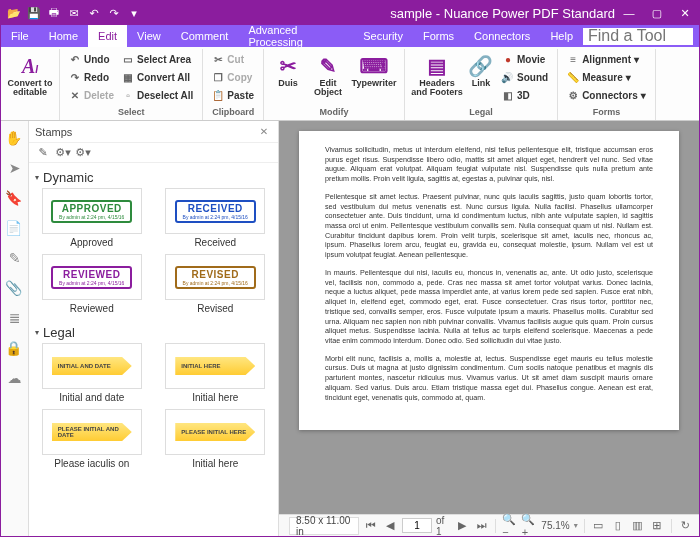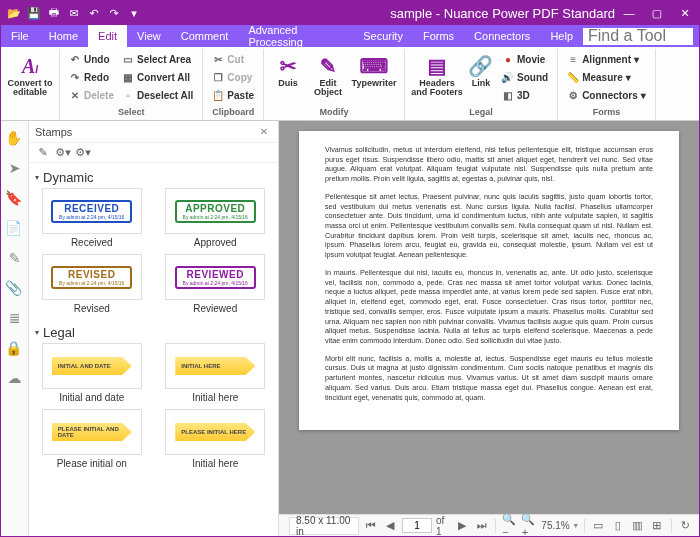--- a/index.html
+++ b/index.html
@@ -267,41 +267,41 @@
         <span class="pt">✎</span>
         <span class="pt">⚙▾</span>
         <span class="pt">⚙▾</span>
       </div>
       <div class="panel-body">
 
         <div class="cat-head">Dynamic</div>
         <div class="stamp-grid" id="grid-dynamic">
             <div class="stamp-cell">
               <div class="stamp-box">
+                <div class="stamp-inner" style="color:#2e8b3d;border-color:#2e8b3d">APPROVED<span class="sub">By admin at 2:24 pm, 4/15/16</span></div>
+              </div>
+              <div class="stamp-label">Approved</div>
+            </div>
+            <div class="stamp-cell">
+              <div class="stamp-box">
                 <div class="stamp-inner" style="color:#1e4fc2;border-color:#1e4fc2">RECEIVED<span class="sub">By admin at 2:24 pm, 4/15/16</span></div>
               </div>
               <div class="stamp-label">Received</div>
             </div>
             <div class="stamp-cell">
               <div class="stamp-box">
-                <div class="stamp-inner" style="color:#2e8b3d;border-color:#2e8b3d">APPROVED<span class="sub">By admin at 2:24 pm, 4/15/16</span></div>
-              </div>
-              <div class="stamp-label">Approved</div>
+                <div class="stamp-inner" style="color:#8b1d9e;border-color:#8b1d9e">REVIEWED<span class="sub">By admin at 2:24 pm, 4/15/16</span></div>
+              </div>
+              <div class="stamp-label">Reviewed</div>
             </div>
             <div class="stamp-cell">
               <div class="stamp-box">
                 <div class="stamp-inner" style="color:#a06b1a;border-color:#a06b1a">REVISED<span class="sub">By admin at 2:24 pm, 4/15/16</span></div>
               </div>
               <div class="stamp-label">Revised</div>
-            </div>
-            <div class="stamp-cell">
-              <div class="stamp-box">
-                <div class="stamp-inner" style="color:#8b1d9e;border-color:#8b1d9e">REVIEWED<span class="sub">By admin at 2:24 pm, 4/15/16</span></div>
-              </div>
-              <div class="stamp-label">Reviewed</div>
             </div>
           </div>
 
         <div class="cat-head">Legal</div>
         <div class="stamp-grid" id="grid-legal">
             <div class="stamp-cell">
               <div class="stamp-box">
                 <div class="stamp-tag">INITIAL AND DATE</div>
               </div>
               <div class="stamp-label">Initial and date</div>
@@ -309,21 +309,21 @@
             <div class="stamp-cell">
               <div class="stamp-box">
                 <div class="stamp-tag">INITIAL HERE</div>
               </div>
               <div class="stamp-label">Initial here</div>
             </div>
             <div class="stamp-cell">
               <div class="stamp-box">
                 <div class="stamp-tag">PLEASE INITIAL AND DATE</div>
               </div>
-              <div class="stamp-label">Please initial on</div>
+              <div class="stamp-label">Please iaculis on</div>
             </div>
             <div class="stamp-cell">
               <div class="stamp-box">
                 <div class="stamp-tag">PLEASE INITIAL HERE</div>
               </div>
               <div class="stamp-label">Initial here</div>
             </div>
           </div>
 
       </div>

